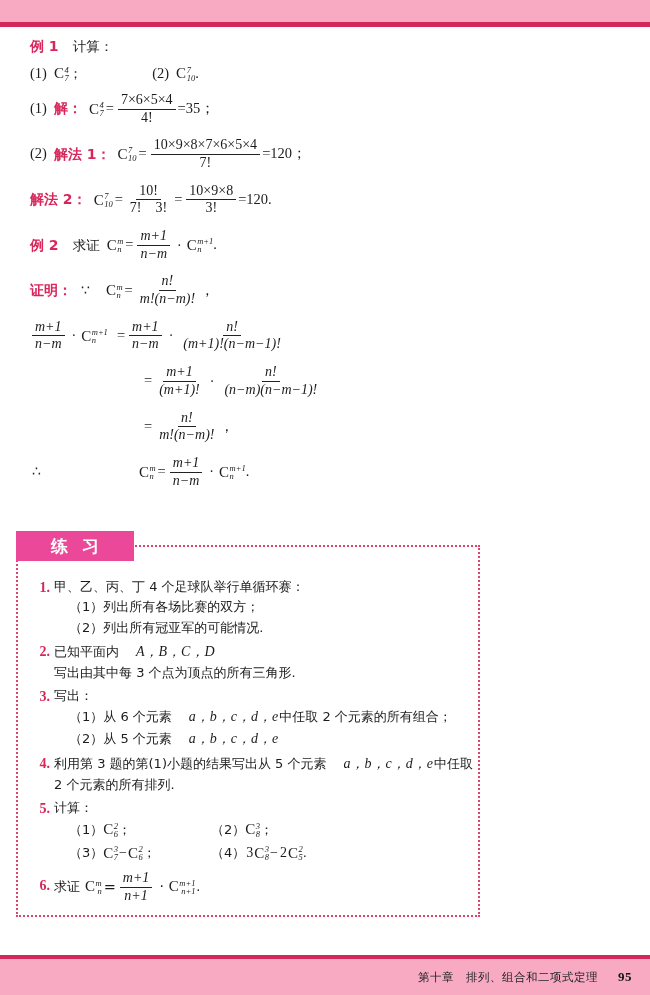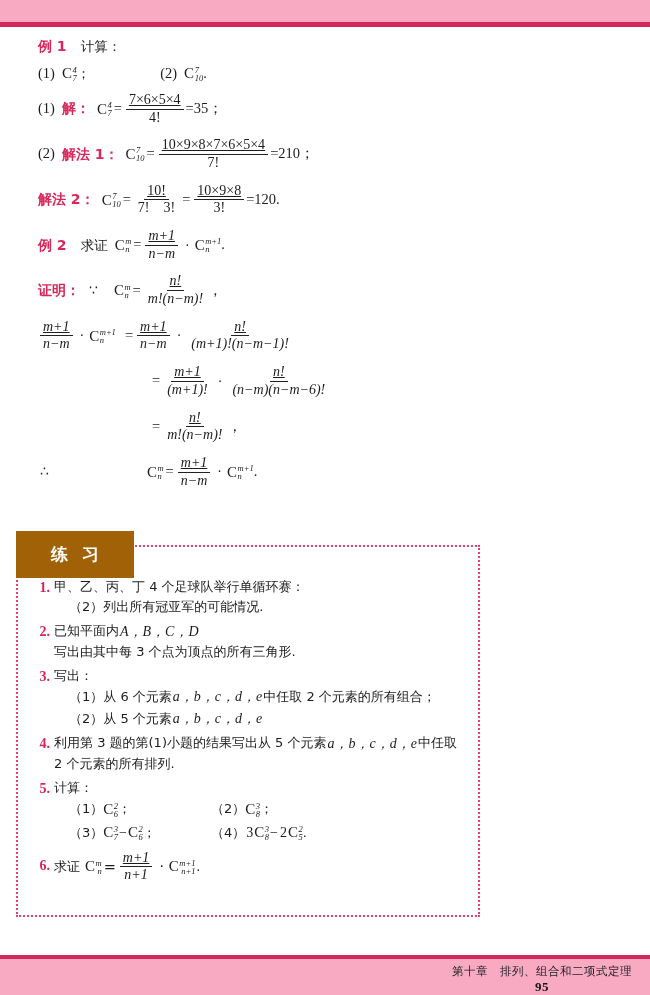--- a/index.html
+++ b/index.html
@@ -34,42 +34,41 @@
   }
   .band-bottom { top: 959px; height: 36px; }
 
   .footer-line {
     position: absolute;
     right: 18px;
     top: 964px;
     height: 26px;
     display: flex;
     align-items: center;
-    gap: 0;
+    gap: 20px;
     font-family: "DejaVu Sans", sans-serif;
     font-size: 11.5px;
     color: #23232a;
     letter-spacing: 0.5px;
-    flex-direction: column;
   }
   .footer-line .pg {
     font-family: Liberation Serif, serif;
     font-weight: bold;
     font-size: 13px;
     color: #151515;
   }
 
   
   .content {
     position: absolute;
     left: 0; top: 27px;
     width: 650px;
   }
 
-  .ex-block { padding: 12px 30px 0 38px; }
+  .ex-block { padding: 12px 30px 0 30px; }
 
   .line {
     display: flex;
     align-items: center;
     flex-wrap: nowrap;
     font-size: 14.5px;
     line-height: 1.1;
     margin-bottom: 11px;
     white-space: nowrap;
   }
@@ -109,21 +108,20 @@
     flex-direction: column;
     align-items: center;
     vertical-align: middle;
     margin: 0 2px;
     line-height: 1.05;
   }
   .frac .top {
     padding: 0 3px 1px 3px;
     font-size: 14px;
     border-bottom: 1.1px solid #222;
-    text-decoration: underline;
   }
   .frac .bot {
     padding: 1px 3px 0 3px;
     font-size: 14px;
   }
   .ital { font-style: italic; font-family: "Liberation Serif", serif; }
 
   .op { padding: 0 2px; font-size: 14.5px; }
   .dotop { padding: 0 5px; font-size: 14px; }
 
@@ -136,22 +134,22 @@
     left: 16px;
     top: 545px;
     width: 464px;
     height: 372px;
     border: 2px dotted #e0426e;
     box-sizing: border-box;
   }
   .practice-tab {
     position: absolute;
     left: -2px; top: -16px;
-    width: 118px; height: 47px;
-    background: #a16207;
+    width: 118px; height: 30px;
+    background: #ec4899;
     color: #ffffff;
     font-family: "DejaVu Sans", sans-serif;
     font-size: 17px;
     font-weight: bold;
     letter-spacing: 14px;
     display: flex;
     align-items: center;
     justify-content: center;
     text-indent: 14px;
   }
@@ -177,21 +175,21 @@
   .qbody { flex: 1; text-align: right; }
   .qline {
     font-family: "DejaVu Sans", sans-serif;
     font-size: 13px;
     line-height: 1.56;
     white-space: nowrap;
     display: flex;
     align-items: center;
   }
   .qline.indent { padding-left: 15px; }
-  .mi { font-family: "Liberation Serif", serif; font-style: italic; font-size: 14px; padding: 0 1px; }
+  .mi { font-family: "Liberation Serif", serif; font-style: italic; font-size: 14px; padding: 0 1px; margin-left: 16px; }
   .mn { font-family: "Liberation Serif", serif; font-style: normal; font-size: 14px; padding: 0 1px; }
   .q5row { display: flex; align-items: center; }
   .q5col { width: 142px; display: flex; align-items: center; }
 </style>
 </head>
 <body>
 
 <div class="band band-top"></div>
 <div class="band-top-rule"></div>
 
@@ -265,21 +263,21 @@
         <span class="scripts">
           <span class="sup">7</span>
           <span class="sub">10</span>
         </span>
       </span>
       <span class="op">=</span>
       <span class="frac">
         <span class="top">10×9×8×7×6×5×4</span>
         <span class="bot">7!</span>
       </span>
-      <span class="num">=210；</span>
+      <span class="num">=120；</span>
     </div>
 
     <div class="line tall">
       <span class="red">解法 2：</span>
       <span class="sp-sm"></span>
       <span class="comb">
         <span class="cc">C</span>
         <span class="scripts">
           <span class="sup">7</span>
           <span class="sub">10</span>
@@ -374,21 +372,21 @@
 
     <div class="line tall" style="padding-left:112px;">
       <span class="op">=</span>
       <span class="frac">
         <span class="top ital">m+1</span>
         <span class="bot ital">(m+1)!</span>
       </span>
       <span class="dotop">·</span>
       <span class="frac">
         <span class="top ital">n!</span>
-        <span class="bot ital">(n−m)(n−m−6)!</span>
+        <span class="bot ital">(n−m)(n−m−1)!</span>
       </span>
     </div>
 
     <div class="line tall" style="padding-left:112px;">
       <span class="op">=</span>
       <span class="frac">
         <span class="top ital">n!</span>
         <span class="bot ital">m!(n−m)!</span>
       </span>
       <span class="num">，</span>
@@ -425,20 +423,21 @@
 
 <div class="practice">
   <div class="practice-tab">练习</div>
 
   <div class="practice-body">
 
     <div class="q">
       <div class="qnum">1.</div>
       <div class="qbody">
         <div class="qline">甲、乙、丙、丁 4 个足球队举行单循环赛：</div>
+        <div class="qline indent">（1）列出所有各场比赛的双方；</div>
         <div class="qline indent">（2）列出所有冠亚军的可能情况.</div>
       </div>
     </div>
 
     <div class="q">
       <div class="qnum">2.</div>
       <div class="qbody">
         <div class="qline">
           <span>已知平面内</span>
           <span class="mi">A，B，C，D</span>

